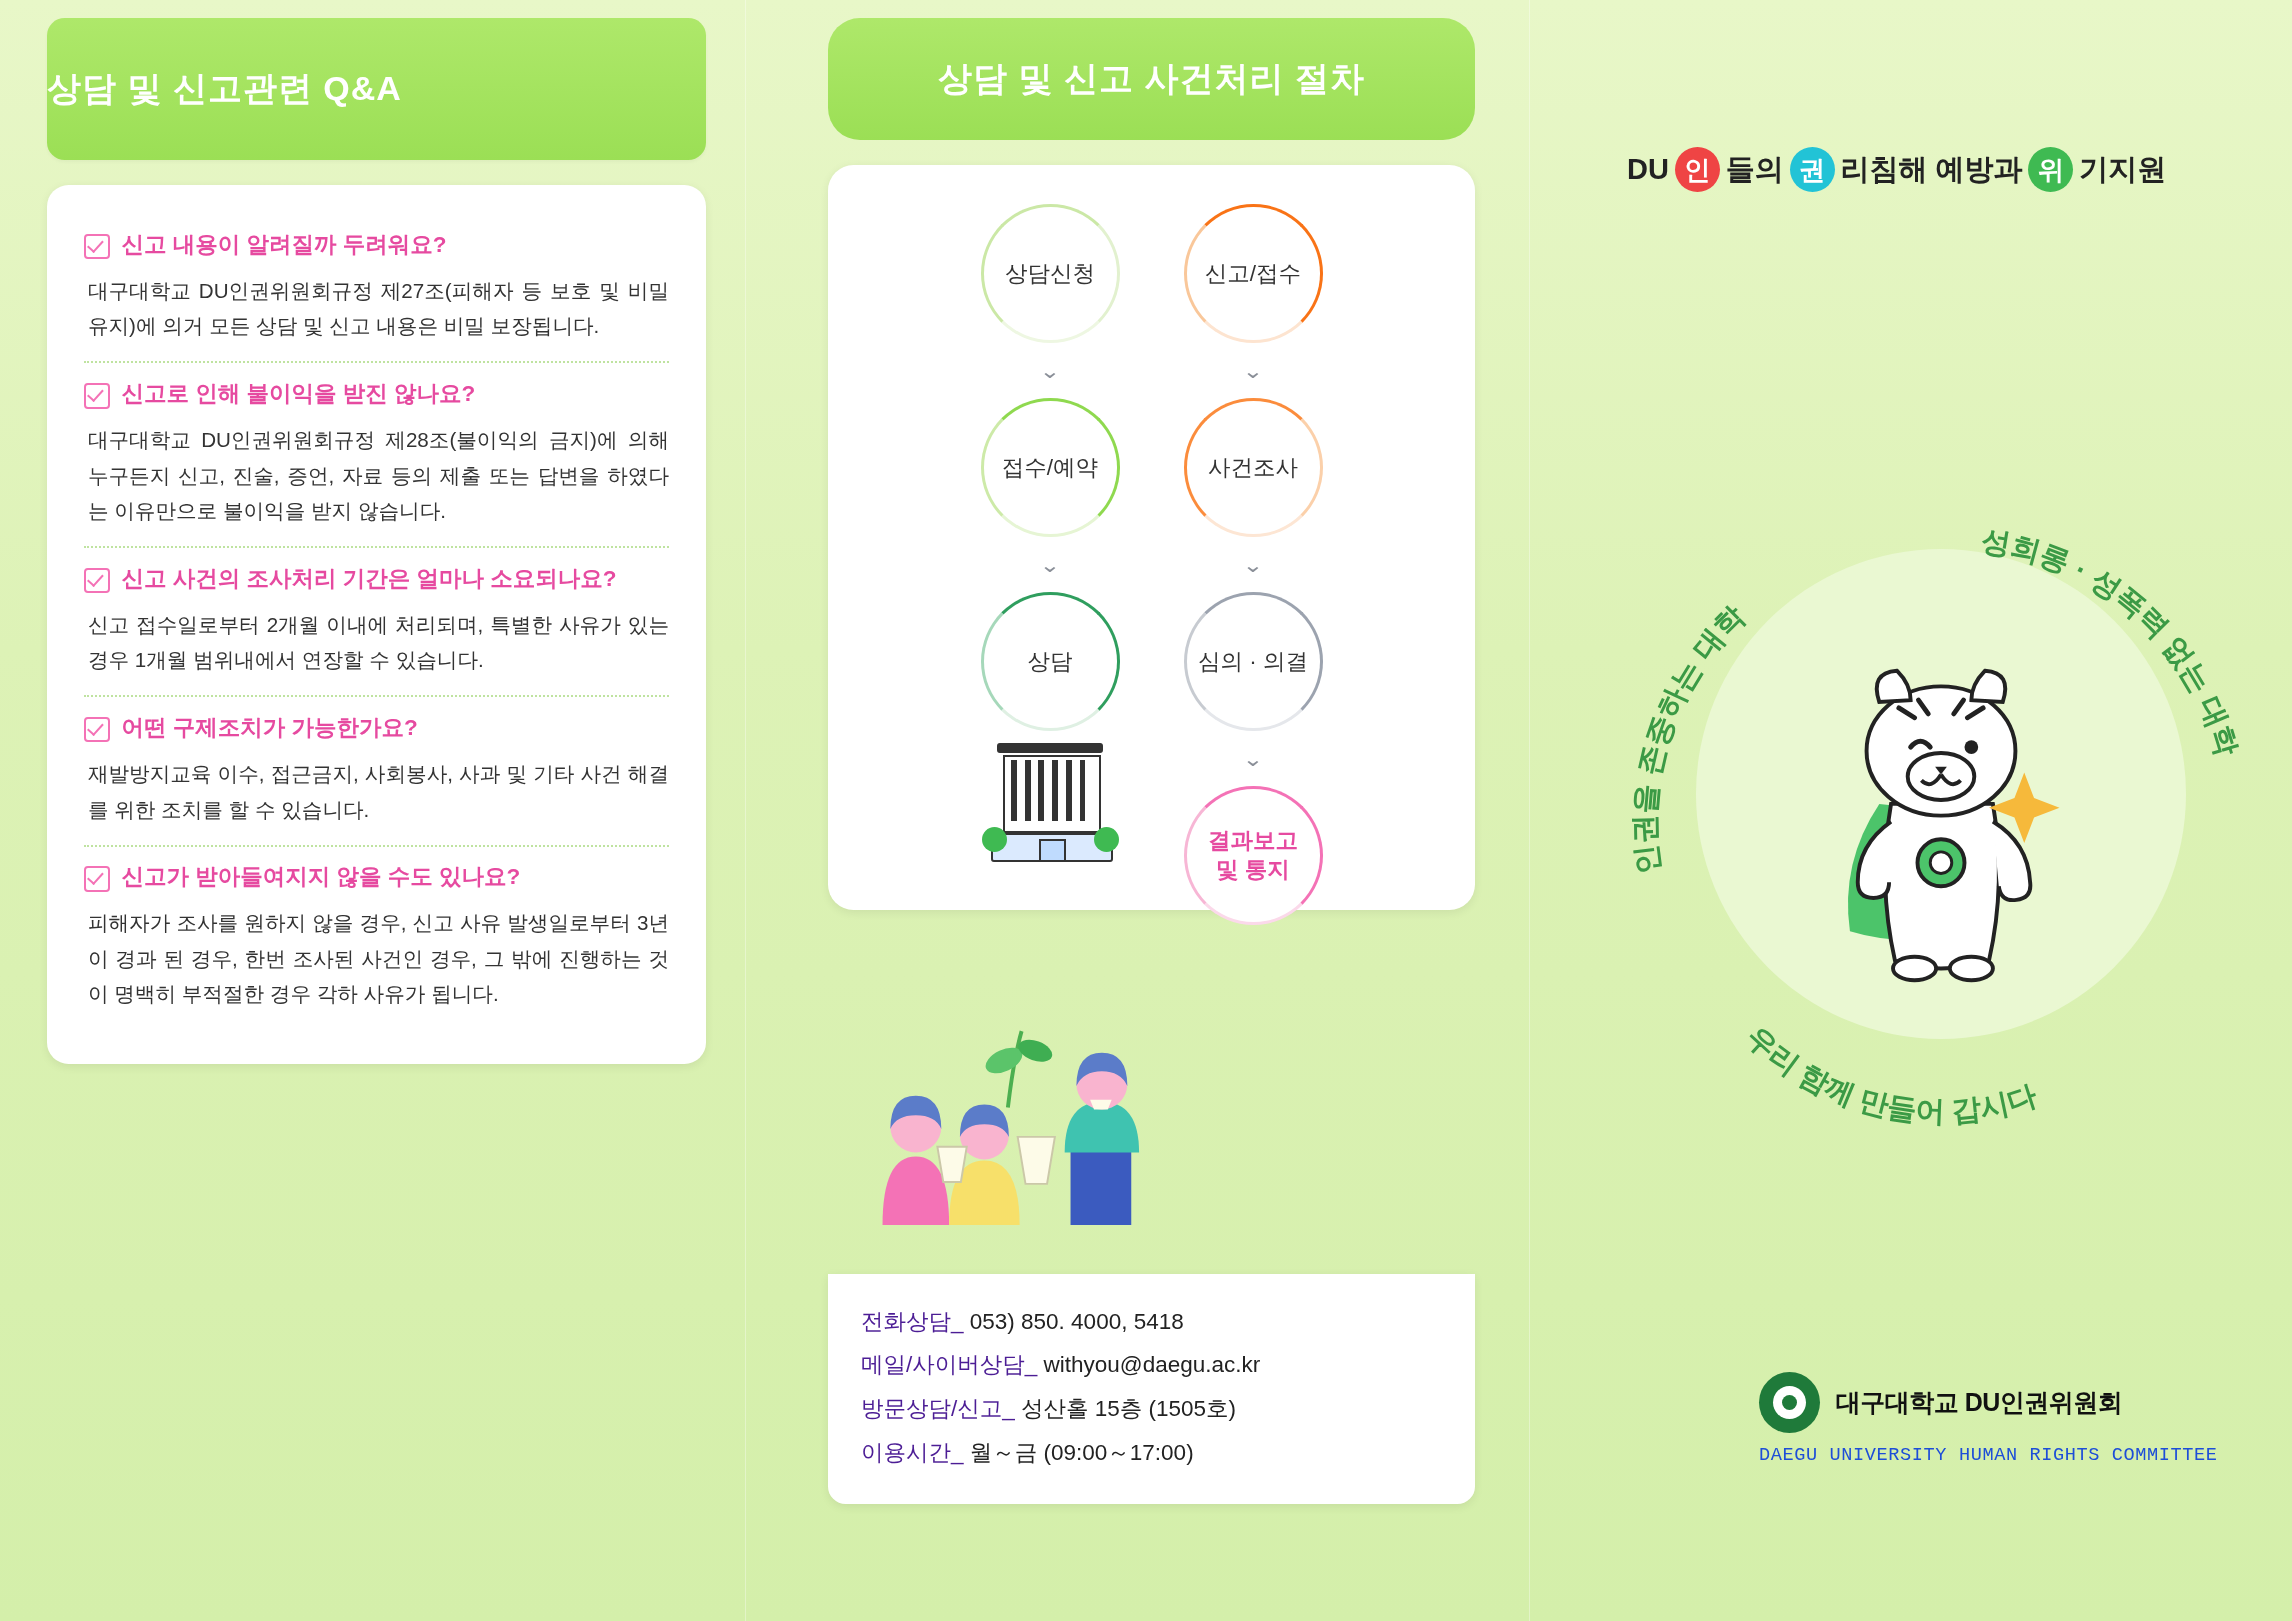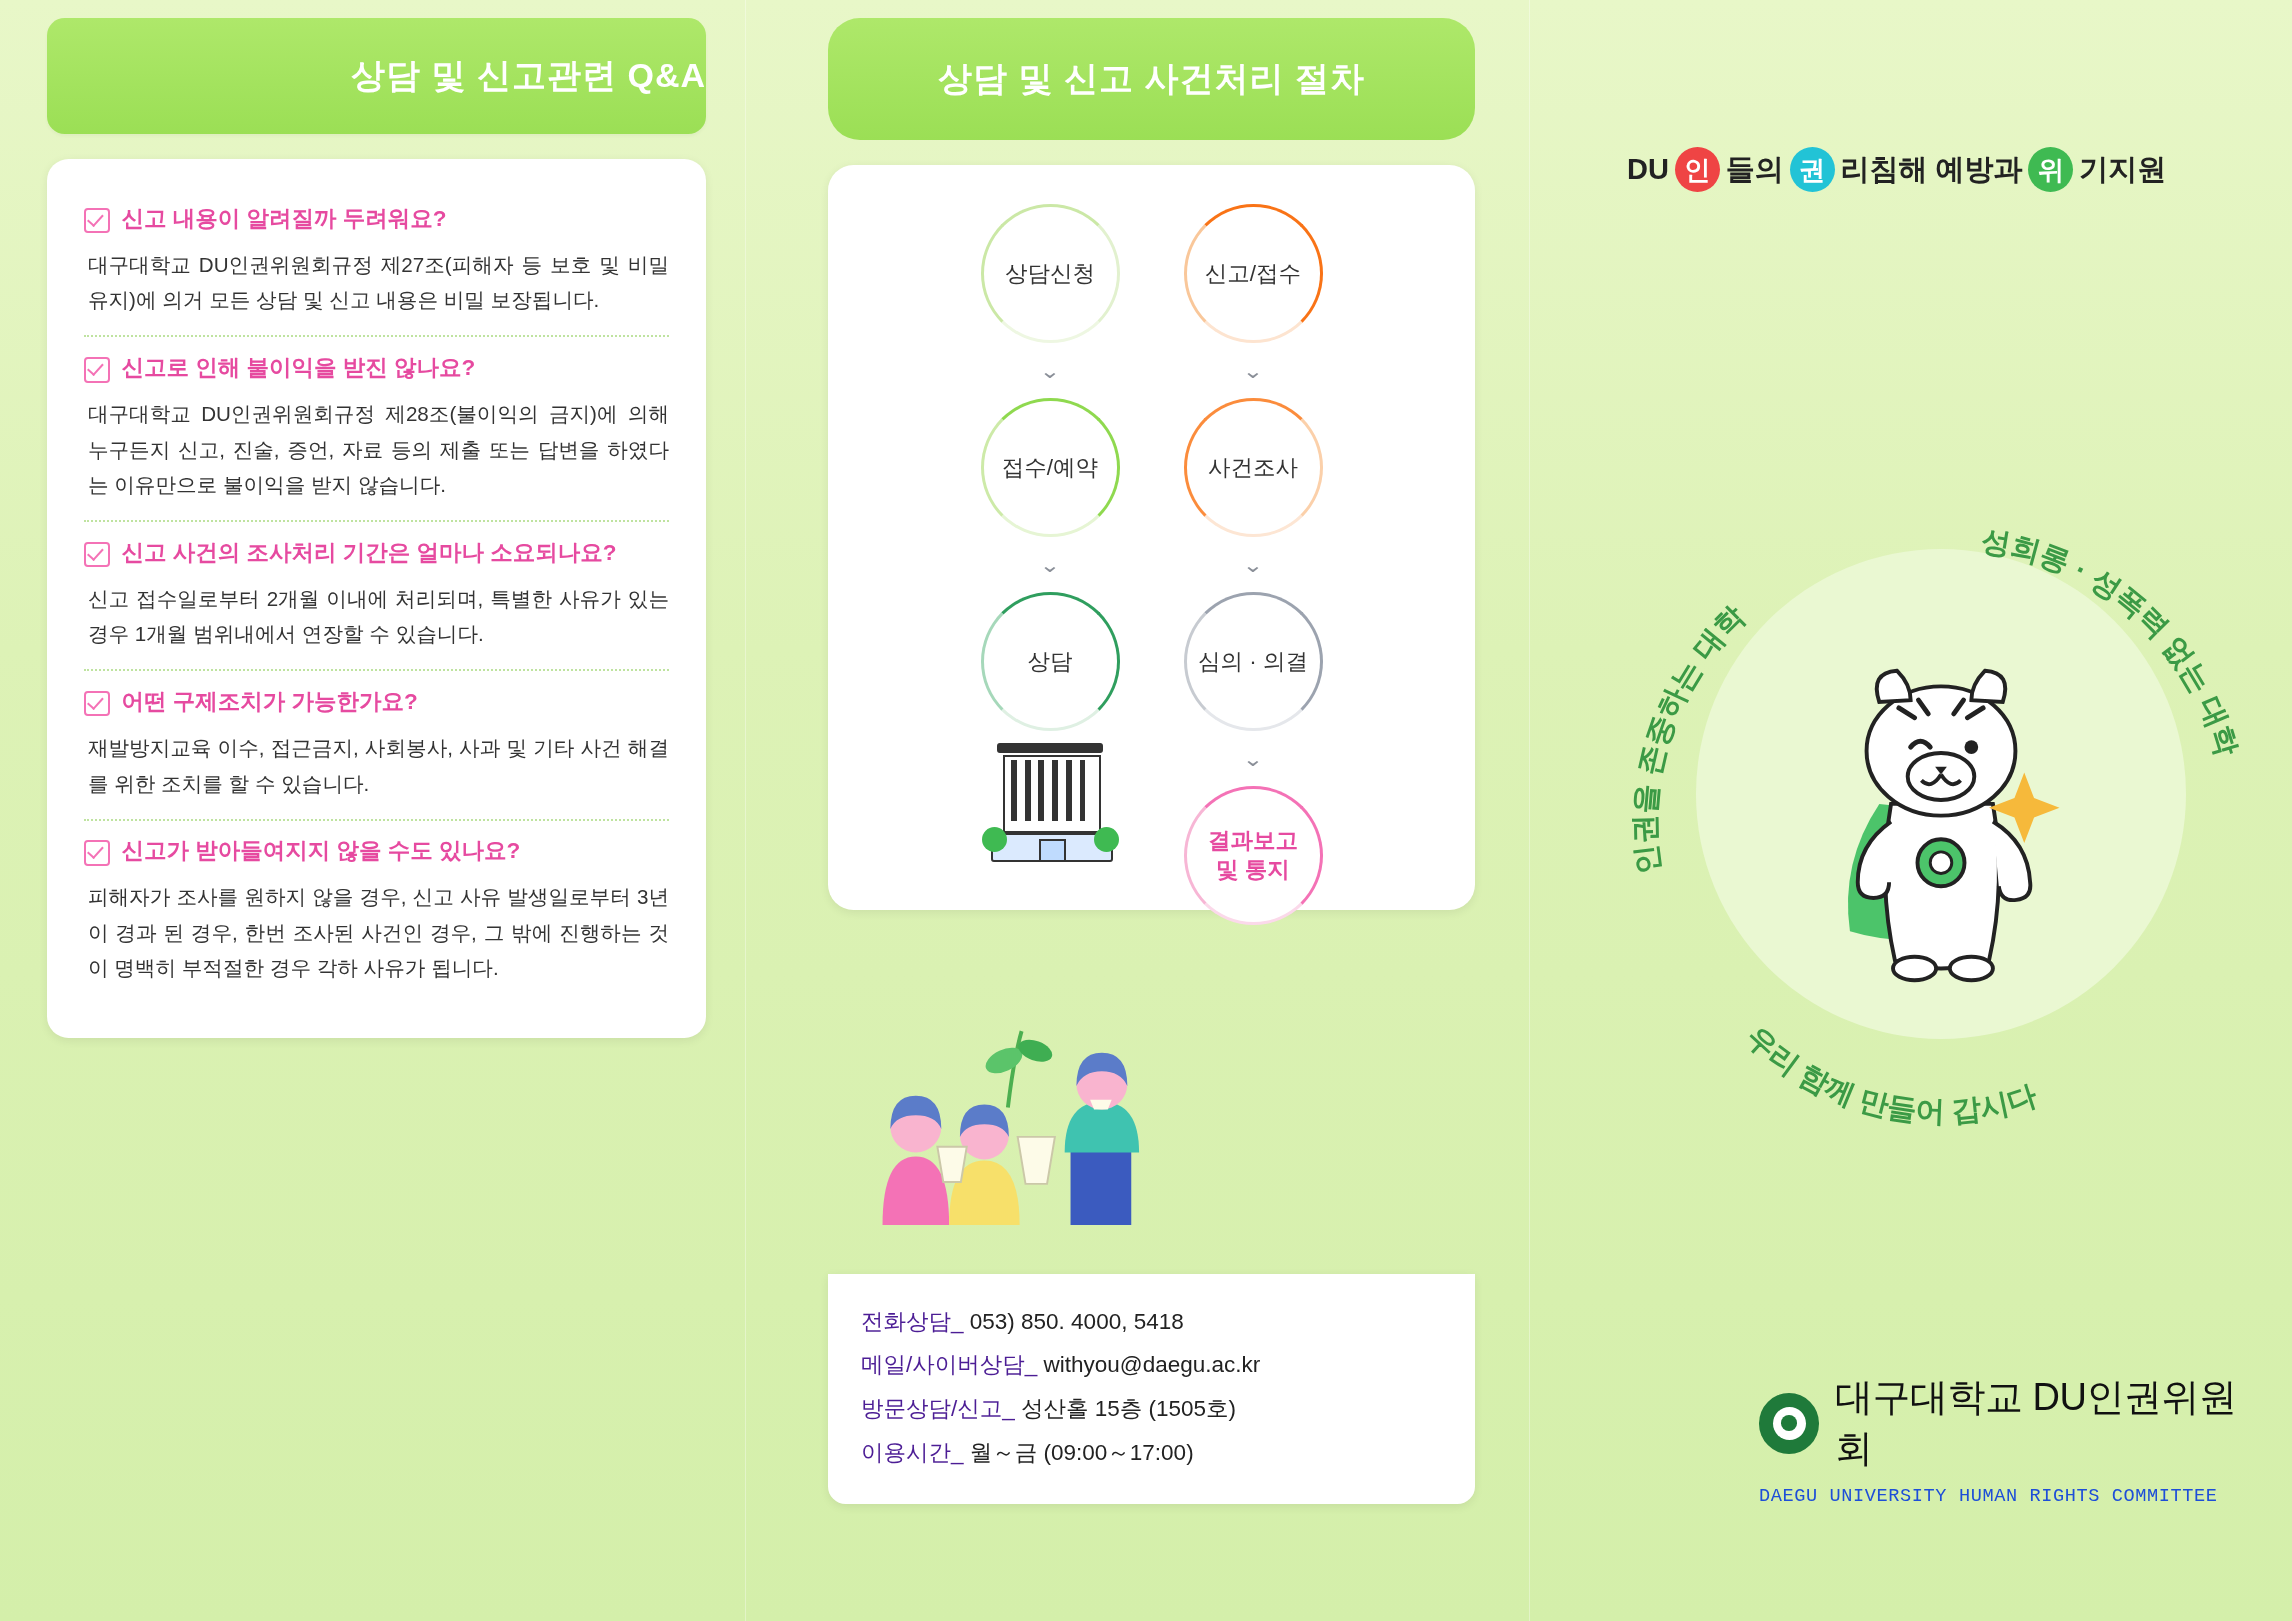--- a/index.html
+++ b/index.html
@@ -11,21 +11,21 @@
   }
   
   .fold{position:absolute;top:0;bottom:0;width:1px;background:rgba(255,255,255,.35);}
   .fold.f1{left:745px;}
   .fold.f2{left:1529px;}
 
   
   .panel-qa{position:absolute;left:47px;top:17.6px;width:659px;}
   .qa-head{
     background:#a8e063;background:linear-gradient(180deg,#aee86a,#9bdf55);
-    border-radius:17.6px;height:116px;display:flex;align-items:center;justify-content:flex-end;
+    border-radius:17.6px;height:142px;display:flex;align-items:center;justify-content:flex-start;
     box-shadow:0 2px 3.9px rgba(0,0,0,.04);
   }
   .qa-head span{color:#fff;font-size:34px;font-weight:bold;letter-spacing:1px;}
   .qa-card{
     margin-top:25.5px;background:#fff;border-radius:21.6px;padding:29px 37px 35px 37px;
     box-shadow:0 2.9px 9.8px rgba(0,0,0,.07);
   }
   .qa-item{padding:15.7px 0 17.6px 0;border-bottom:2px dotted #bfe3a0;}
   .qa-item:last-child{border-bottom:none;}
   .qa-q{display:flex;align-items:flex-start;gap:11.8px;}
@@ -111,21 +111,21 @@
   .arc-text{position:absolute;left:0;top:0;width:627px;height:627px;}
   .arc-text text{font-family:"Liberation Sans",sans-serif;font-size:30px;font-weight:bold;fill:#3b9a45;}
   .mascot{position:absolute;left:162px;top:147px;width:304px;height:333px;}
   .mascot svg{width:100%;height:100%;}
 
   .logo{position:absolute;left:191px;top:1372px;width:510px;}
   .logo-row{display:flex;align-items:center;gap:15.7px;}
   .logo-mark{width:61px;height:61px;border-radius:50%;background:#1f7a3a;display:flex;align-items:center;justify-content:center;}
   .logo-mark .inner{width:33px;height:33px;border-radius:50%;background:#fff;display:flex;align-items:center;justify-content:center;}
   .logo-mark .inner i{width:15.7px;height:15.7px;border-radius:50%;background:#1f7a3a;display:block;}
-  .logo-name{font-size:38px;font-weight:normal;color:#111;letter-spacing:-0.5px;}
+  .logo-name{font-size:25px;font-weight:bold;color:#111;letter-spacing:-0.5px;}
   .logo-sub{margin-top:11.8px;font-size:18.6px;color:#1d4ed8;letter-spacing:0.6px;font-family:Liberation Mono, monospace;}
 </style>
 </head>
 <body>
 
 <div class="fold f1"></div>
 <div class="fold f2"></div>
 
 <section class="panel-qa">
   <div class="qa-head">

